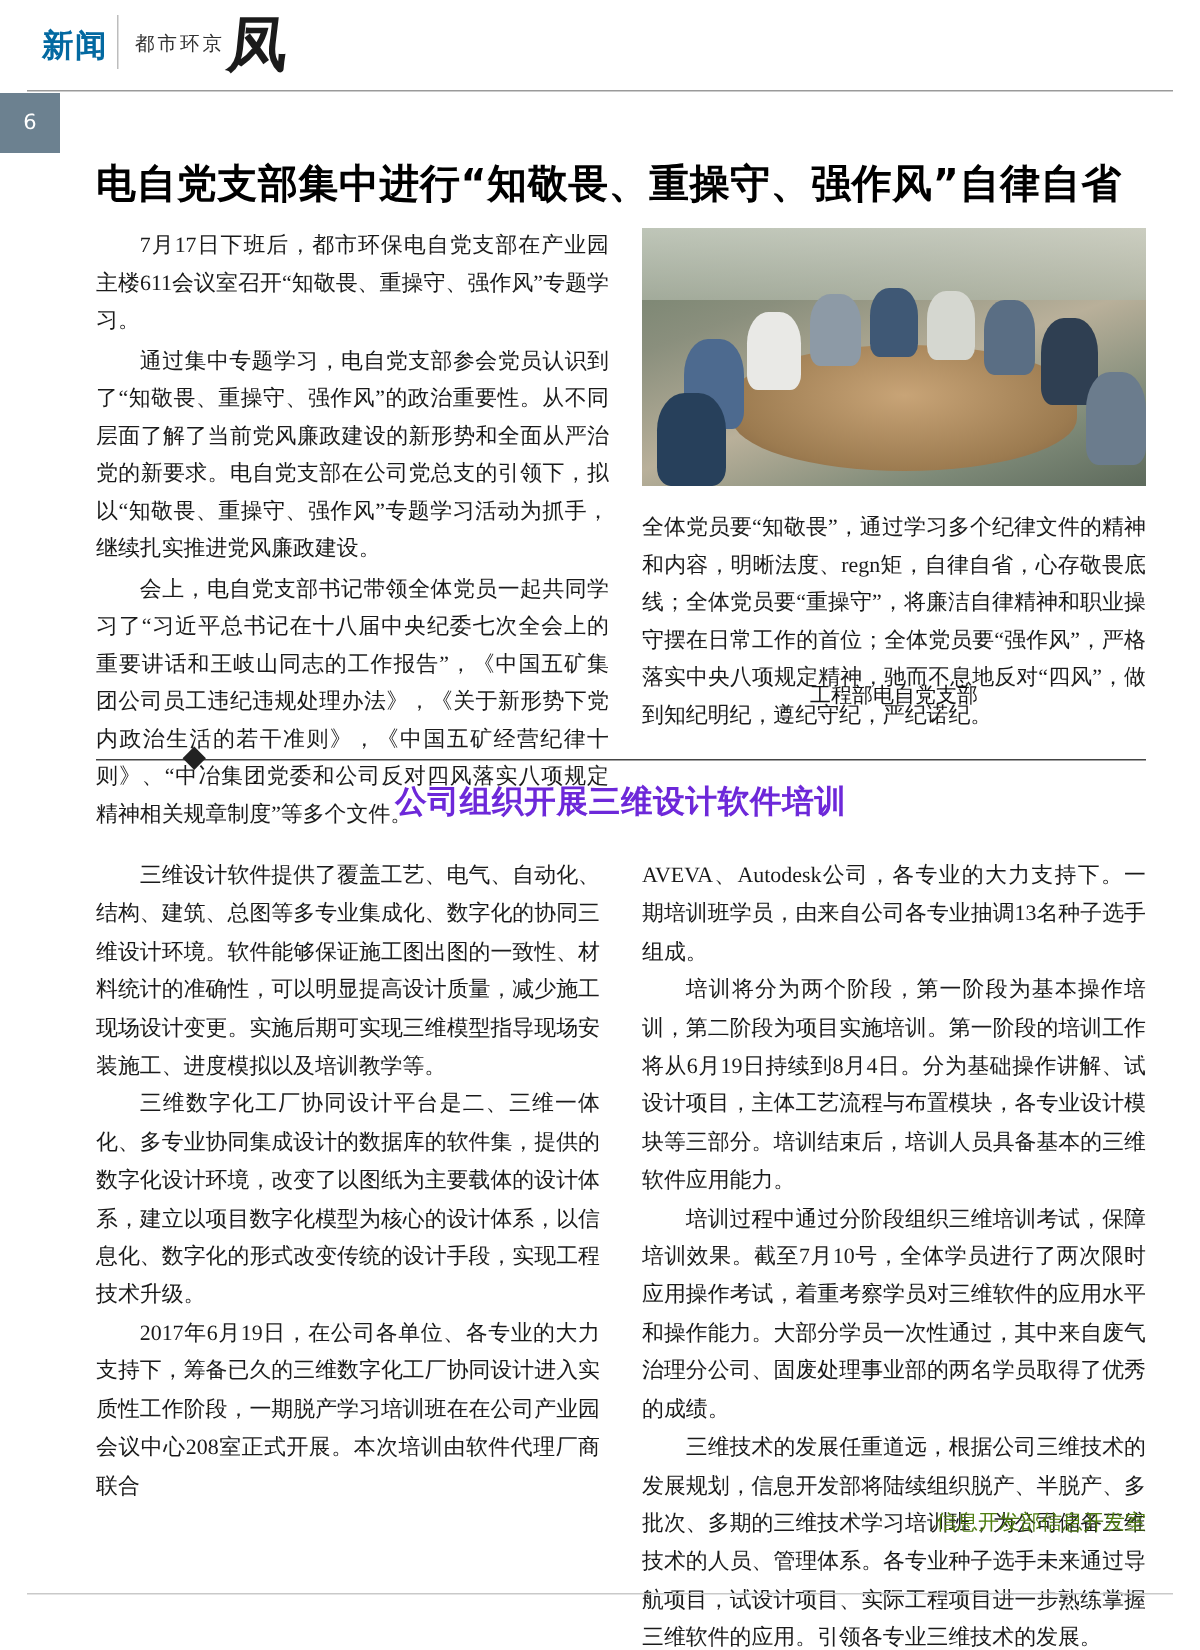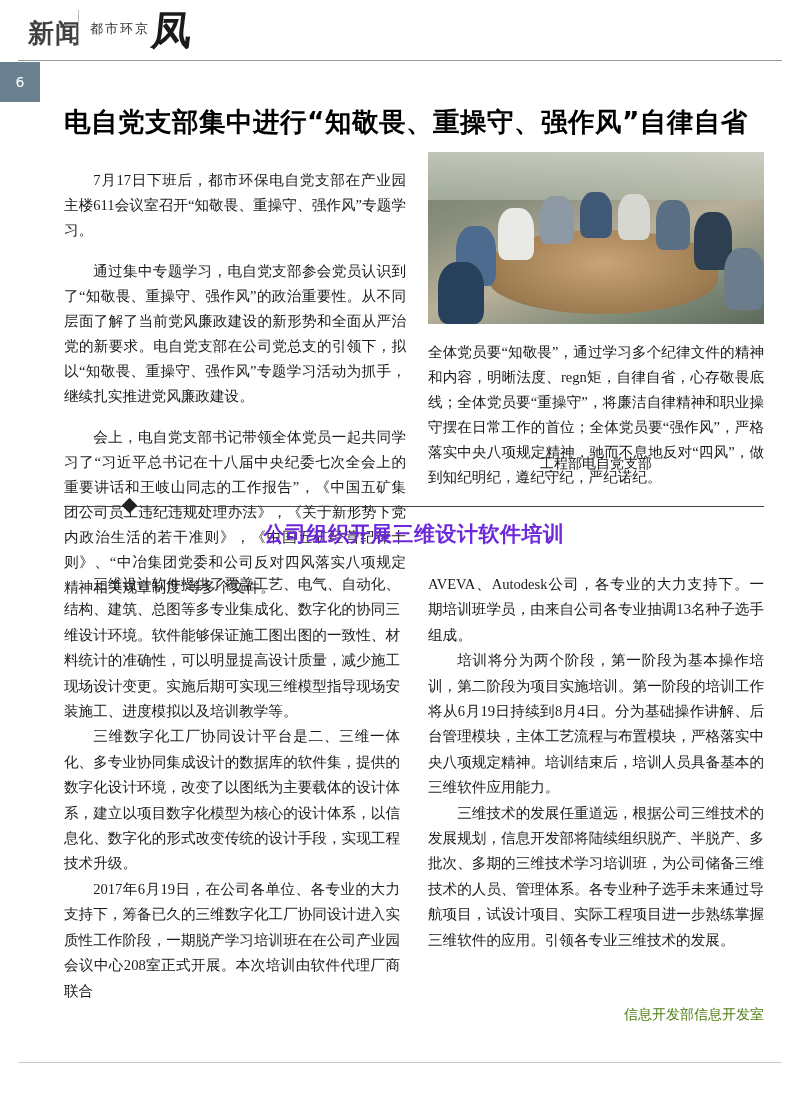--- a/index.html
+++ b/index.html
@@ -36,24 +36,24 @@
     top: 60px;
     width: 764px;
     height: 1px;
     background: #9a9a9a;
   }
   .header-title {
     position: absolute;
     left: 28px;
     top: 16px;
     font-family: "DejaVu Sans", "Liberation Sans", sans-serif;
-    font-size: 26px;
+    font-size: 21px;
     font-weight: bold;
     letter-spacing: 1px;
-    color: #404040;
+    color: #0369a1;
   }
   .header-divider {
     position: absolute;
     left: 78px;
     top: 10px;
     width: 1px;
     height: 36px;
     background: #bdbdbd;
   }
   .masthead {
@@ -123,21 +123,21 @@
     position: absolute;
     left: 64px;
     top: 152px;
     width: 342px;
     font-size: 14.6px;
     line-height: 25px;
     text-align: justify;
     text-justify: inter-ideograph;
   }
   .a1-col-left p {
-    margin: 16px 0 2px 0;
+    margin: 0 0 2px 0;
     text-indent: 2em;
   }
   .photo {
     position: absolute;
     left: 428px;
     top: 152px;
     width: 336px;
     height: 172px;
     background: linear-gradient(160deg,#6f7f6a 0%, #8a8f7d 28%, #b9b09a 55%, #7e8a78 80%, #5d6a5c 100%);
     overflow: hidden;
@@ -316,20 +316,21 @@
   <div class="a2-title">公司组织开展三维设计软件培训</div>
 
   <div class="a2-col left">
     <p>三维设计软件提供了覆盖工艺、电气、自动化、结构、建筑、总图等多专业集成化、数字化的协同三维设计环境。软件能够保证施工图出图的一致性、材料统计的准确性，可以明显提高设计质量，减少施工现场设计变更。实施后期可实现三维模型指导现场安装施工、进度模拟以及培训教学等。</p>
     <p>三维数字化工厂协同设计平台是二、三维一体化、多专业协同集成设计的数据库的软件集，提供的数字化设计环境，改变了以图纸为主要载体的设计体系，建立以项目数字化模型为核心的设计体系，以信息化、数字化的形式改变传统的设计手段，实现工程技术升级。</p>
     <p>2017年6月19日，在公司各单位、各专业的大力支持下，筹备已久的三维数字化工厂协同设计进入实质性工作阶段，一期脱产学习培训班在在公司产业园会议中心208室正式开展。本次培训由软件代理厂商联合</p>
   </div>
 
   <div class="a2-col right">
     <p style="text-indent:0">AVEVA、Autodesk公司，各专业的大力支持下。一期培训班学员，由来自公司各专业抽调13名种子选手组成。</p>
-    <p>培训将分为两个阶段，第一阶段为基本操作培训，第二阶段为项目实施培训。第一阶段的培训工作将从6月19日持续到8月4日。分为基础操作讲解、后台管理模块，主体工艺流程与布置模块，严格落实中央八项规定精神。培训结束后，培训人员具备基本的三维软件应用能力。</p>
+    <p>培训将分为两个阶段，第一阶段为基本操作培训，第二阶段为项目实施培训。第一阶段的培训工作将从6月19日持续到8月4日。分为基础操作讲解、试设计项目，主体工艺流程与布置模块，各专业设计模块等三部分。培训结束后，培训人员具备基本的三维软件应用能力。</p>
+    <p>培训过程中通过分阶段组织三维培训考试，保障培训效果。截至7月10号，全体学员进行了两次限时应用操作考试，着重考察学员对三维软件的应用水平和操作能力。大部分学员一次性通过，其中来自废气治理分公司、固废处理事业部的两名学员取得了优秀的成绩。</p>
     <p>三维技术的发展任重道远，根据公司三维技术的发展规划，信息开发部将陆续组织脱产、半脱产、多批次、多期的三维技术学习培训班，为公司储备三维技术的人员、管理体系。各专业种子选手未来通过导航项目，试设计项目、实际工程项目进一步熟练掌握三维软件的应用。引领各专业三维技术的发展。</p>
   </div>
 
   <div class="a2-sign">信息开发部信息开发室</div>
 
   <div class="footer-rule"></div>
 </div>
 
 </body></html>

